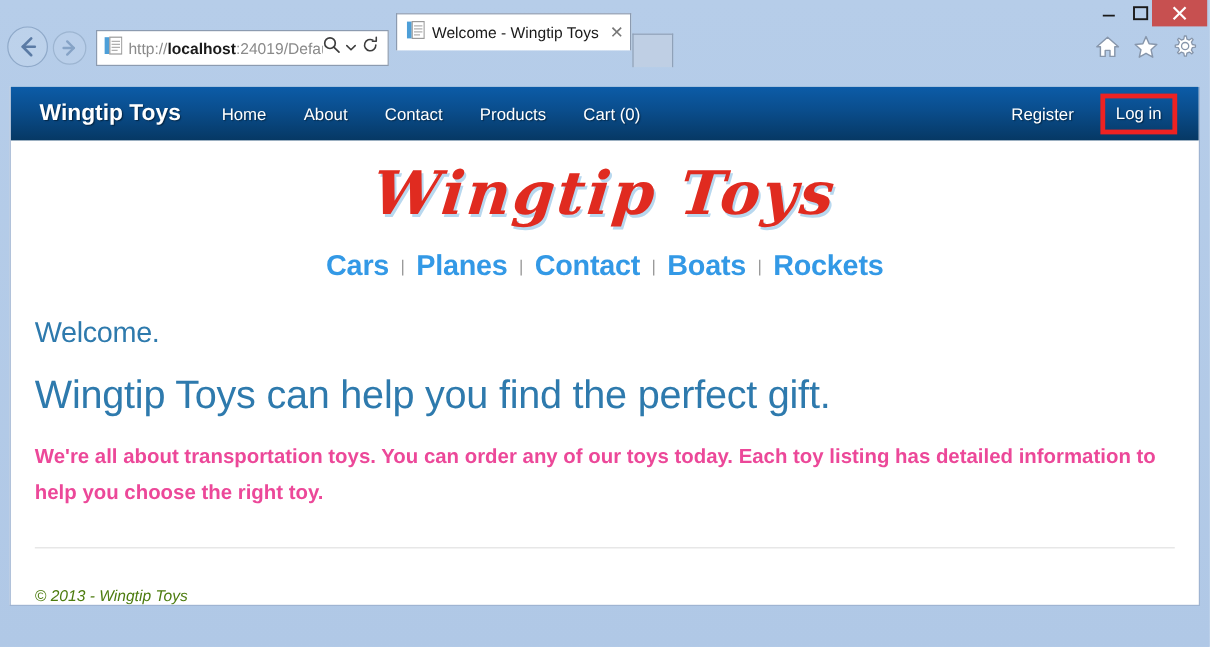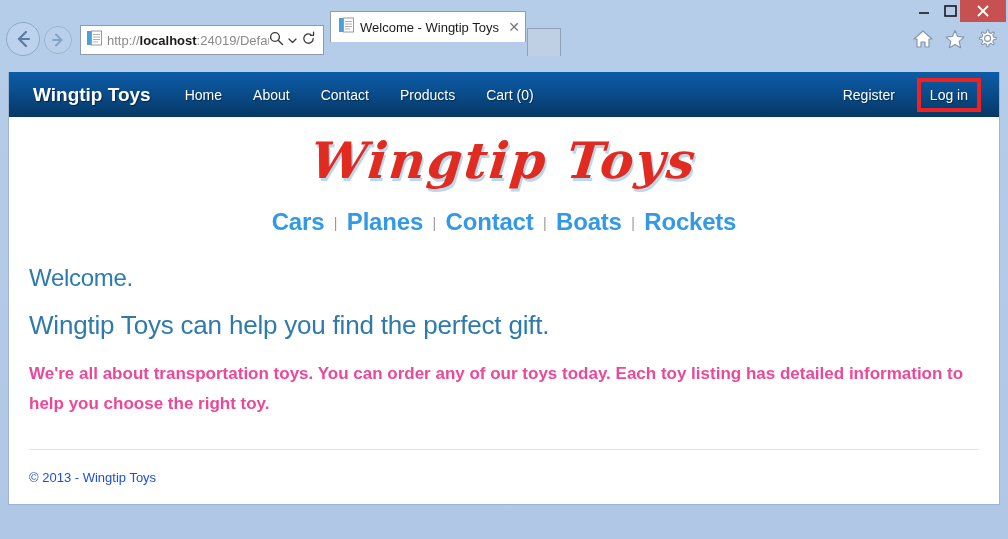--- a/index.html
+++ b/index.html
@@ -225,42 +225,43 @@
   }
   #h-welcome {
     color: #2e7aad;
     font-size: 24px;
     font-weight: normal;
     margin: 28px 0 0 0;
     letter-spacing: -0.3px;
   }
   #h-sub {
     color: #2e7aad;
-    font-size: 26px;
+    font-size: 33px;
     font-weight: normal;
     margin: 18px 0 0 0;
     letter-spacing: -0.2px;
   }
   #body-text {
     color: #ec4899;
     font-size: 17px;
     line-height: 1.75;
     margin: 18px 0 0 0;
     max-width: 945px;
     font-weight: bold;
   }
   #divider {
     border: none;
     border-top: 1px solid #e2e2e2;
     margin: 30px 0 0 0;
   }
   #footer {
-    color: #1d4ed8;
+    color: #4d7c0f;
     font-size: 13px;
-    margin-top: 20px;
+    margin-top: 32px;
+    font-style: italic;
   }
 </style>
 </head>
 <body>
 
 <div id="window">
 
   <div id="titlebar">
 
     <div id="nav-back">

